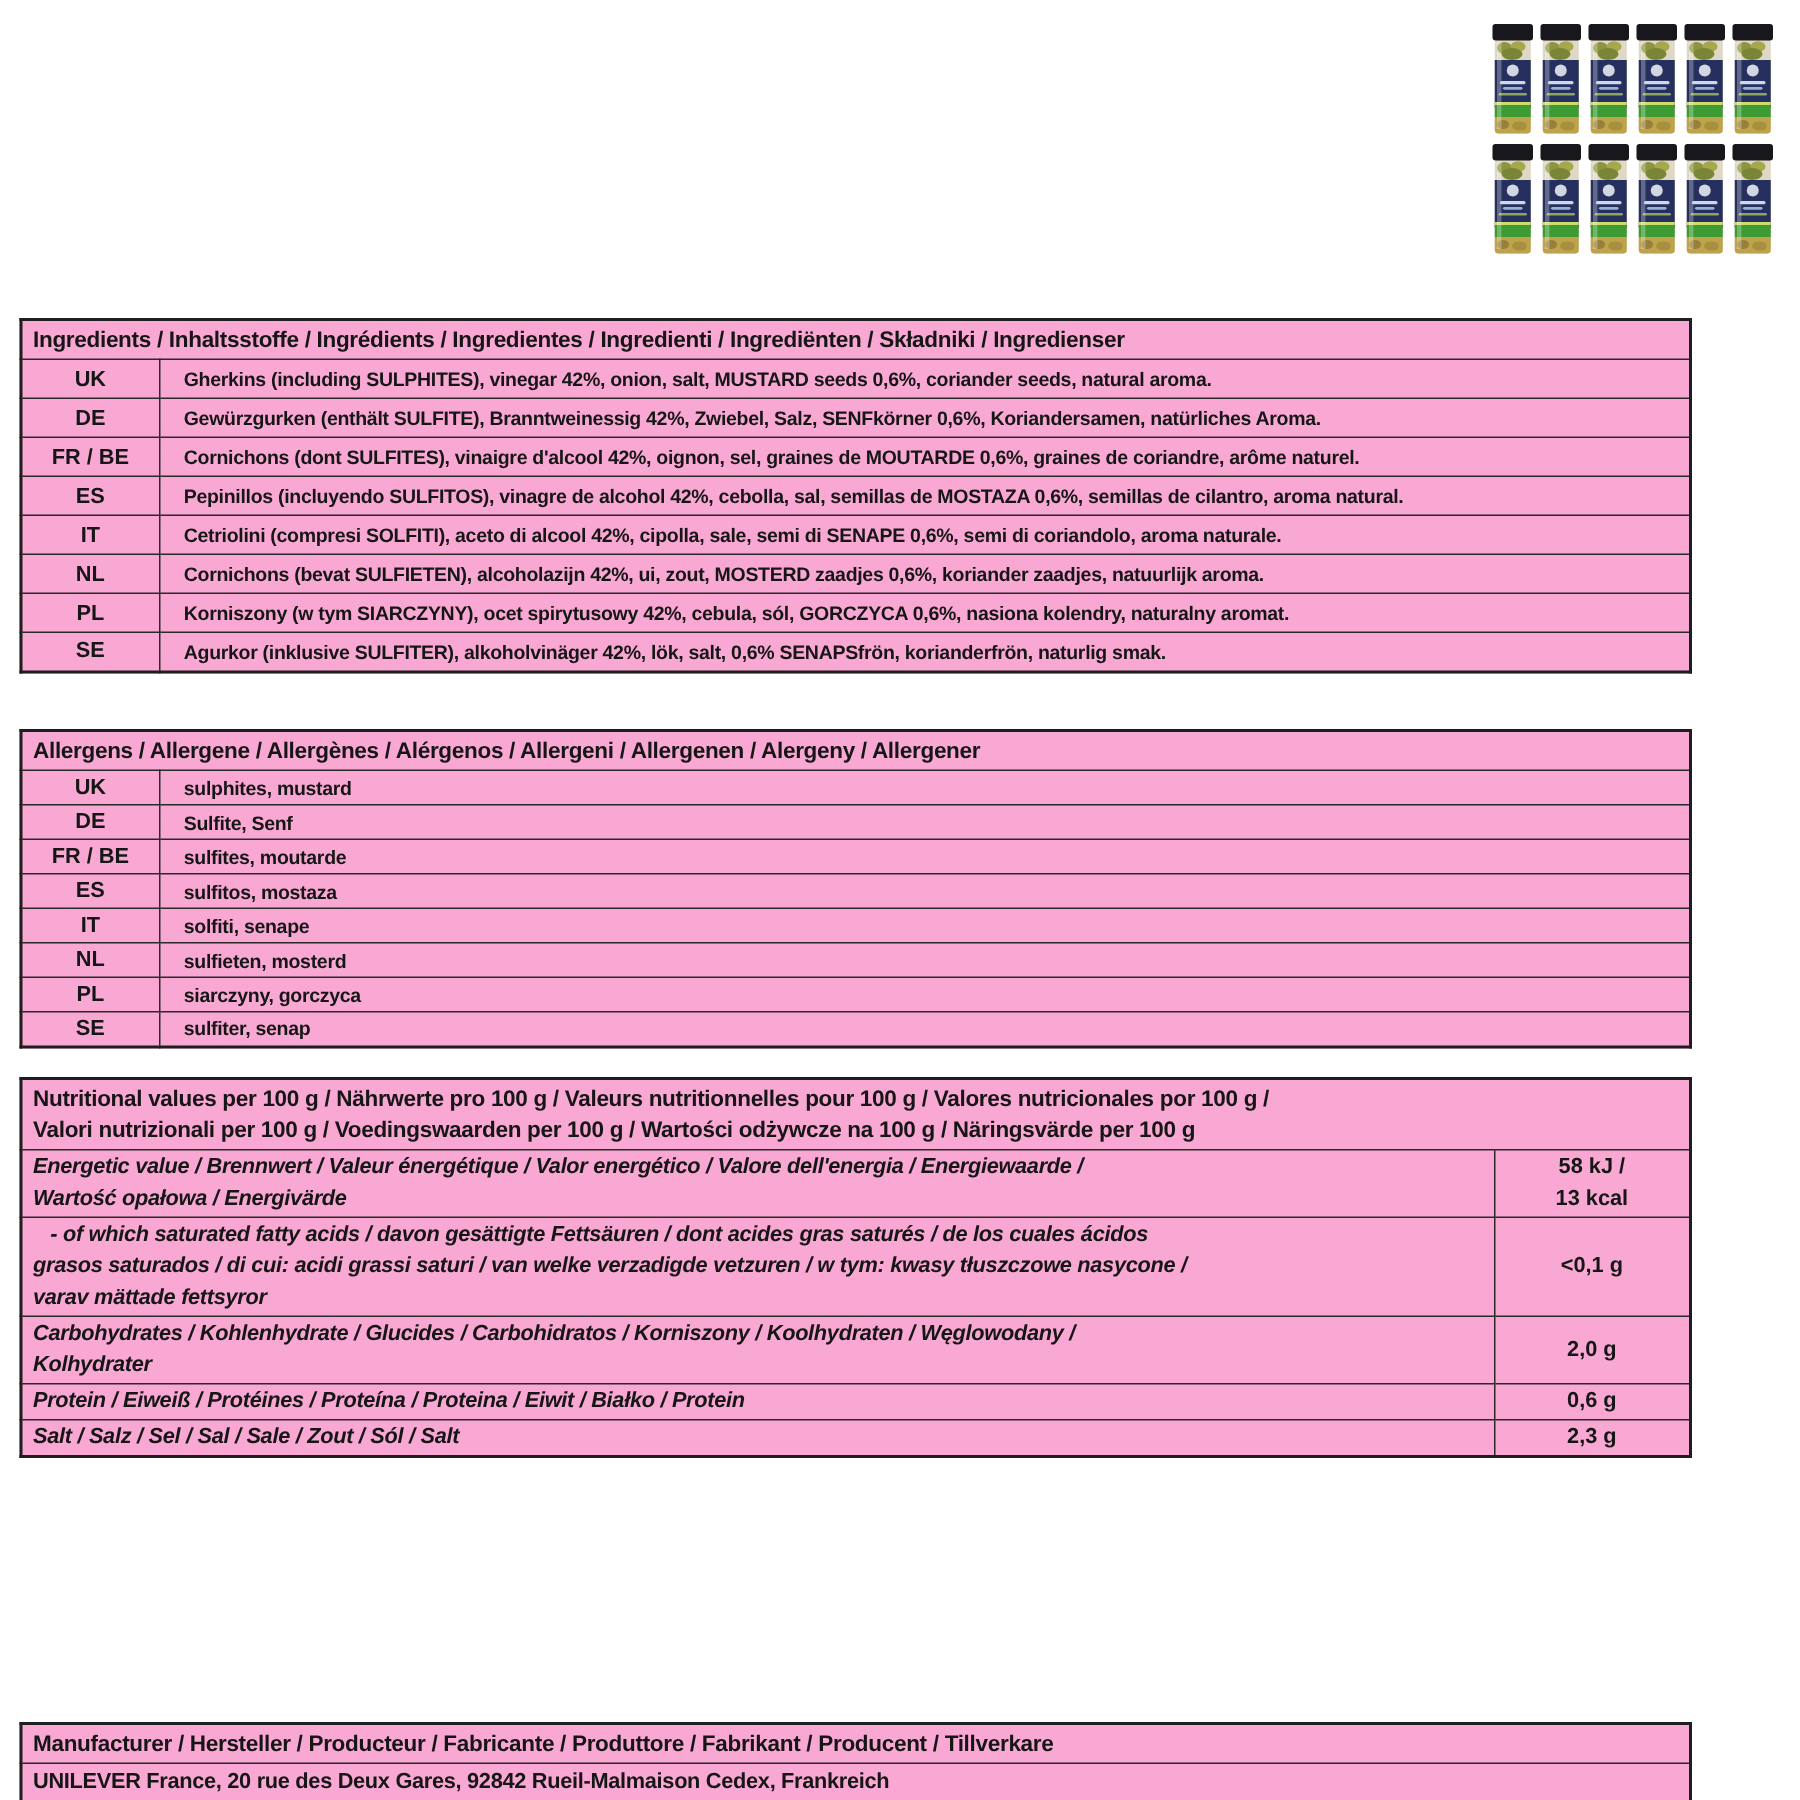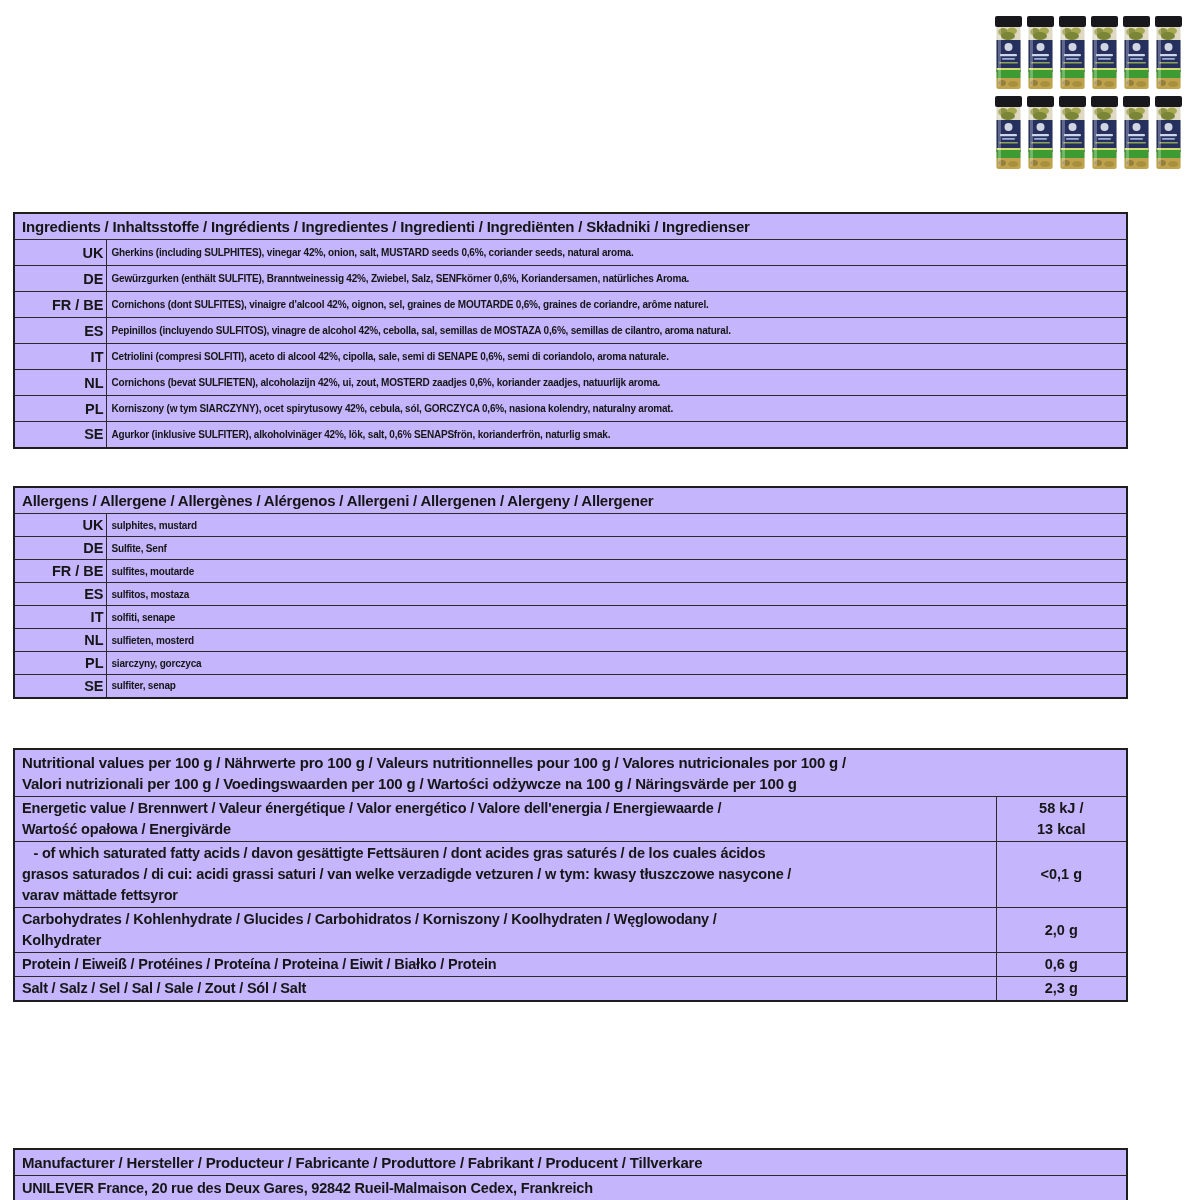--- a/index.html
+++ b/index.html
@@ -10,33 +10,33 @@
   }
   
   .photo-grid { position:absolute; left:993px; top:16px; width:195px; }
   .jar-row { display:flex; gap:1px; margin-bottom:6px; }
   .jar { width:31px; height:74px; }
   .jar svg { display:block; }
   
   table.tbl {
     position:absolute; left:13px; width:1115px;
     border-collapse:collapse; table-layout:fixed;
-    border:2px solid #1e1e1e; background:#c4b5fd;
+    border:2px solid #1e1e1e; background:#f9a8d4;
   }
   .tbl th, .tbl td { border:1.5px solid #2a2a2a; font-weight:bold; vertical-align:middle; }
   th.hdr {
     text-align:left; font-size:15px; padding:2px 7px; height:23px;
     letter-spacing:-0.2px; white-space:pre; line-height:21px;
   }
-  td.c-lang { width:92px; text-align:right; font-size:14.5px; padding:1px 2px; }
-  td.c-text { font-size:10px; padding:1px 5px; white-space:nowrap; letter-spacing:-0.2px; overflow:visible; }
+  td.c-lang { width:92px; text-align:center; font-size:14.5px; padding:1px 2px; }
+  td.c-text { font-size:13px; padding:1px 16px; white-space:nowrap; letter-spacing:-0.2px; overflow:visible; }
   #ingredients-table td { height:26px; }
   #allergens-table td { height:23px; }
   td.c-label {
-    font-size:14.5px; padding:1px 7px; white-space:pre; letter-spacing:-0.2px; line-height:21px;
+    font-size:14.5px; padding:1px 7px; white-space:pre; letter-spacing:-0.2px; line-height:21px;font-style:italic;
   }
   td.c-value {
     width:131px; text-align:center; font-size:14.5px; padding:1px 20px;
     white-space:pre-line; line-height:21px;
   }
   #nutrition-table td { height:23px; }
   #manufacturer-table td { height:26px; font-size:14.5px; padding:1px 7px; letter-spacing:-0.2px; white-space:nowrap;margin-top:36px; }
 </style>
 </head>
 <body>
@@ -373,21 +373,21 @@
         <td class="c-lang">PL</td>
         <td class="c-text">siarczyny, gorczyca</td>
       </tr>
       <tr>
         <td class="c-lang">SE</td>
         <td class="c-text">sulfiter, senap</td>
       </tr>
     </tbody>
 </table>
 
-<table class="tbl" id="nutrition-table" style="top:748px">
+<table class="tbl" id="nutrition-table" style="top:718px">
   <colgroup>
       <col>
       <col style="width:131px">
     </colgroup>
   <thead>
     <tr>
       <th class="hdr" colspan="2">Nutritional values per 100 g / Nährwerte pro 100 g / Valeurs nutritionnelles pour 100 g / Valores nutricionales por 100 g /
 Valori nutrizionali per 100 g / Voedingswaarden per 100 g / Wartości odżywcze na 100 g / Näringsvärde per 100 g</th>
     </tr>
   </thead>

